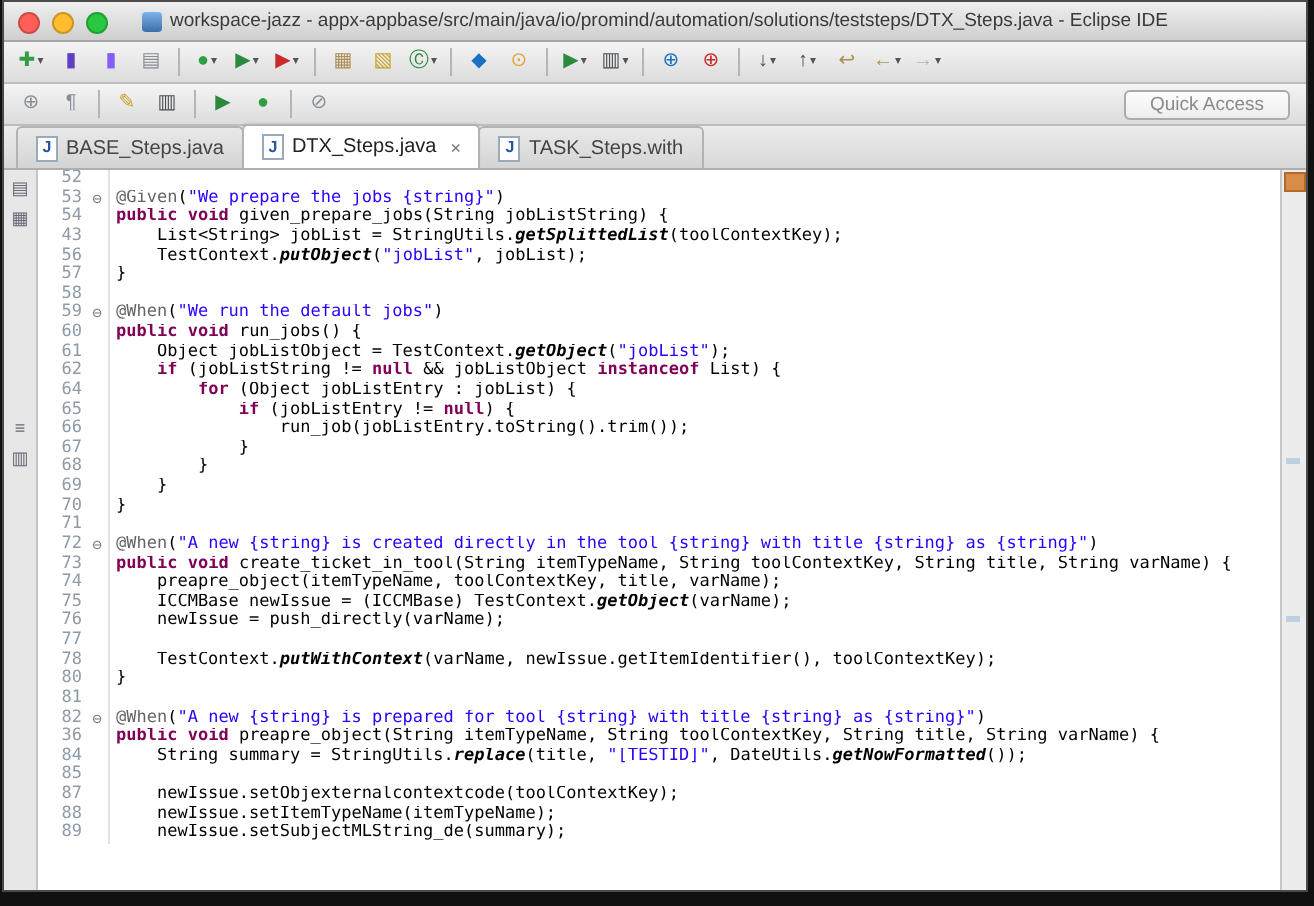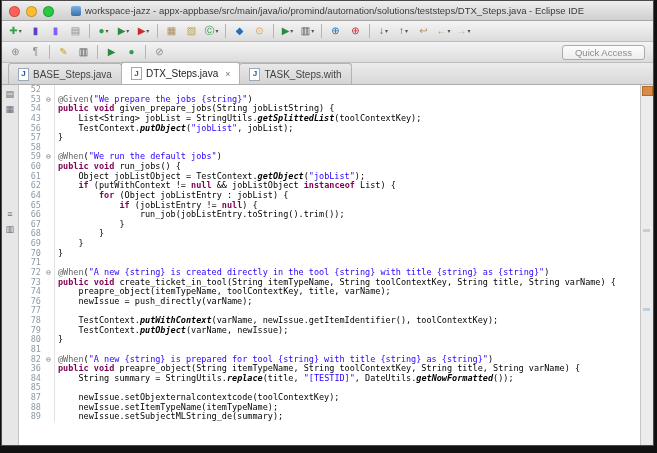--- a/index.html
+++ b/index.html
@@ -230,36 +230,36 @@
         <div class="cl"><span class="ln">52</span><span class="fm"></span><span class="code"></span></div>
         <div class="cl"><span class="ln">53</span><span class="fm">⊖</span><span class="code"><span class="a">@Given</span><span class="p">(</span><span class="s">"We prepare the jobs {string}"</span><span class="p">)</span></span></div>
         <div class="cl"><span class="ln">54</span><span class="fm"></span><span class="code"><span class="k">public</span><span class="p"> </span><span class="k">void</span><span class="p"> given_prepare_jobs(String jobListString) {</span></span></div>
         <div class="cl"><span class="ln">43</span><span class="fm"></span><span class="code"><span class="p">    List&lt;String&gt; jobList = StringUtils.</span><span class="m">getSplittedList</span><span class="p">(toolContextKey);</span></span></div>
         <div class="cl"><span class="ln">56</span><span class="fm"></span><span class="code"><span class="p">    TestContext.</span><span class="m">putObject</span><span class="p">(</span><span class="s">"jobList"</span><span class="p">, jobList);</span></span></div>
         <div class="cl"><span class="ln">57</span><span class="fm"></span><span class="code"><span class="p">}</span></span></div>
         <div class="cl"><span class="ln">58</span><span class="fm"></span><span class="code"></span></div>
         <div class="cl"><span class="ln">59</span><span class="fm">⊖</span><span class="code"><span class="a">@When</span><span class="p">(</span><span class="s">"We run the default jobs"</span><span class="p">)</span></span></div>
         <div class="cl"><span class="ln">60</span><span class="fm"></span><span class="code"><span class="k">public</span><span class="p"> </span><span class="k">void</span><span class="p"> run_jobs() {</span></span></div>
         <div class="cl"><span class="ln">61</span><span class="fm"></span><span class="code"><span class="p">    Object jobListObject = TestContext.</span><span class="m">getObject</span><span class="p">(</span><span class="s">"jobList"</span><span class="p">);</span></span></div>
-        <div class="cl"><span class="ln">62</span><span class="fm"></span><span class="code"><span class="p">    </span><span class="k">if</span><span class="p"> (putWithContext != </span><span class="k">null</span><span class="p"> &amp;&amp; jobListObject </span><span class="k">instanceof</span><span class="p"> List) {</span></span></div>
+        <div class="cl"><span class="ln">62</span><span class="fm"></span><span class="code"><span class="p">    </span><span class="k">if</span><span class="p"> (jobListString != </span><span class="k">null</span><span class="p"> &amp;&amp; jobListObject </span><span class="k">instanceof</span><span class="p"> List) {</span></span></div>
         <div class="cl"><span class="ln">64</span><span class="fm"></span><span class="code"><span class="p">        </span><span class="k">for</span><span class="p"> (Object jobListEntry : jobList) {</span></span></div>
         <div class="cl"><span class="ln">65</span><span class="fm"></span><span class="code"><span class="p">            </span><span class="k">if</span><span class="p"> (jobListEntry != </span><span class="k">null</span><span class="p">) {</span></span></div>
         <div class="cl"><span class="ln">66</span><span class="fm"></span><span class="code"><span class="p">                run_job(jobListEntry.toString().trim());</span></span></div>
         <div class="cl"><span class="ln">67</span><span class="fm"></span><span class="code"><span class="p">            }</span></span></div>
         <div class="cl"><span class="ln">68</span><span class="fm"></span><span class="code"><span class="p">        }</span></span></div>
         <div class="cl"><span class="ln">69</span><span class="fm"></span><span class="code"><span class="p">    }</span></span></div>
         <div class="cl"><span class="ln">70</span><span class="fm"></span><span class="code"><span class="p">}</span></span></div>
         <div class="cl"><span class="ln">71</span><span class="fm"></span><span class="code"></span></div>
         <div class="cl"><span class="ln">72</span><span class="fm">⊖</span><span class="code"><span class="a">@When</span><span class="p">(</span><span class="s">"A new {string} is created directly in the tool {string} with title {string} as {string}"</span><span class="p">)</span></span></div>
         <div class="cl"><span class="ln">73</span><span class="fm"></span><span class="code"><span class="k">public</span><span class="p"> </span><span class="k">void</span><span class="p"> create_ticket_in_tool(String itemTypeName, String toolContextKey, String title, String varName) {</span></span></div>
         <div class="cl"><span class="ln">74</span><span class="fm"></span><span class="code"><span class="p">    preapre_object(itemTypeName, toolContextKey, title, varName);</span></span></div>
+        <div class="cl"><span class="ln">75</span><span class="fm"></span><span class="code"><span class="p">    ICCMBase newIssue = (ICCMBase) TestContext.</span><span class="m">getObject</span><span class="p">(varName);</span></span></div>
         <div class="cl"><span class="ln">76</span><span class="fm"></span><span class="code"><span class="p">    newIssue = push_directly(varName);</span></span></div>
         <div class="cl"><span class="ln">77</span><span class="fm"></span><span class="code"></span></div>
         <div class="cl"><span class="ln">78</span><span class="fm"></span><span class="code"><span class="p">    TestContext.</span><span class="m">putWithContext</span><span class="p">(varName, newIssue.getItemIdentifier(), toolContextKey);</span></span></div>
-        <div class="cl"><span class="ln">79</span><span class="fm"></span><span class="code"><span class="p">    TestContext.</span><span class="m">putObject</span><span class="p">(varName, newIssue);</span></span></div>
         <div class="cl"><span class="ln">80</span><span class="fm"></span><span class="code"><span class="p">}</span></span></div>
         <div class="cl"><span class="ln">81</span><span class="fm"></span><span class="code"></span></div>
         <div class="cl"><span class="ln">82</span><span class="fm">⊖</span><span class="code"><span class="a">@When</span><span class="p">(</span><span class="s">"A new {string} is prepared for tool {string} with title {string} as {string}"</span><span class="p">)</span></span></div>
         <div class="cl"><span class="ln">36</span><span class="fm"></span><span class="code"><span class="k">public</span><span class="p"> </span><span class="k">void</span><span class="p"> preapre_object(String itemTypeName, String toolContextKey, String title, String varName) {</span></span></div>
         <div class="cl"><span class="ln">84</span><span class="fm"></span><span class="code"><span class="p">    String summary = StringUtils.</span><span class="m">replace</span><span class="p">(title, </span><span class="s">"[TESTID]"</span><span class="p">, DateUtils.</span><span class="m">getNowFormatted</span><span class="p">());</span></span></div>
         <div class="cl"><span class="ln">85</span><span class="fm"></span><span class="code"></span></div>
         <div class="cl"><span class="ln">87</span><span class="fm"></span><span class="code"><span class="p">    newIssue.setObjexternalcontextcode(toolContextKey);</span></span></div>
         <div class="cl"><span class="ln">88</span><span class="fm"></span><span class="code"><span class="p">    newIssue.setItemTypeName(itemTypeName);</span></span></div>
         <div class="cl"><span class="ln">89</span><span class="fm"></span><span class="code"><span class="p">    newIssue.setSubjectMLString_de(summary);</span></span></div>
       </div>

